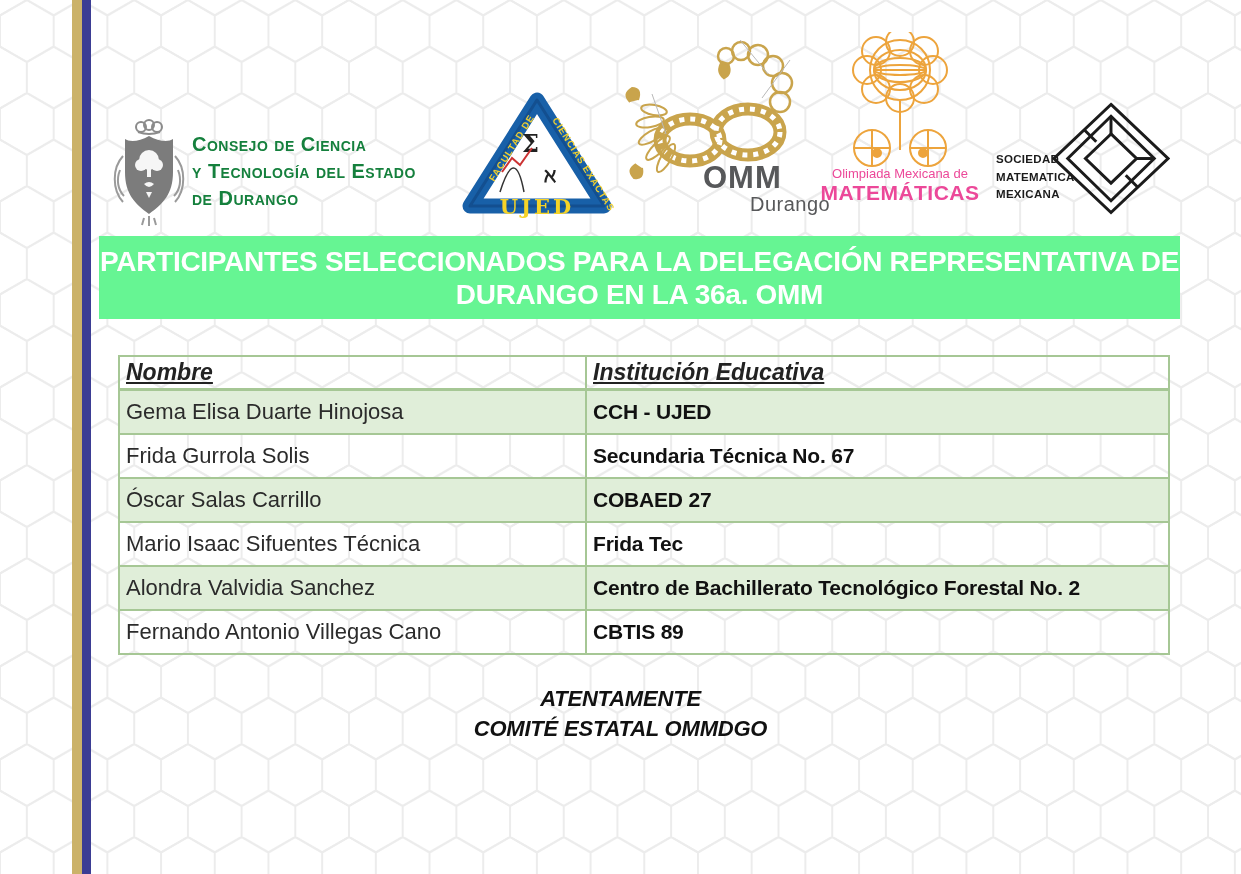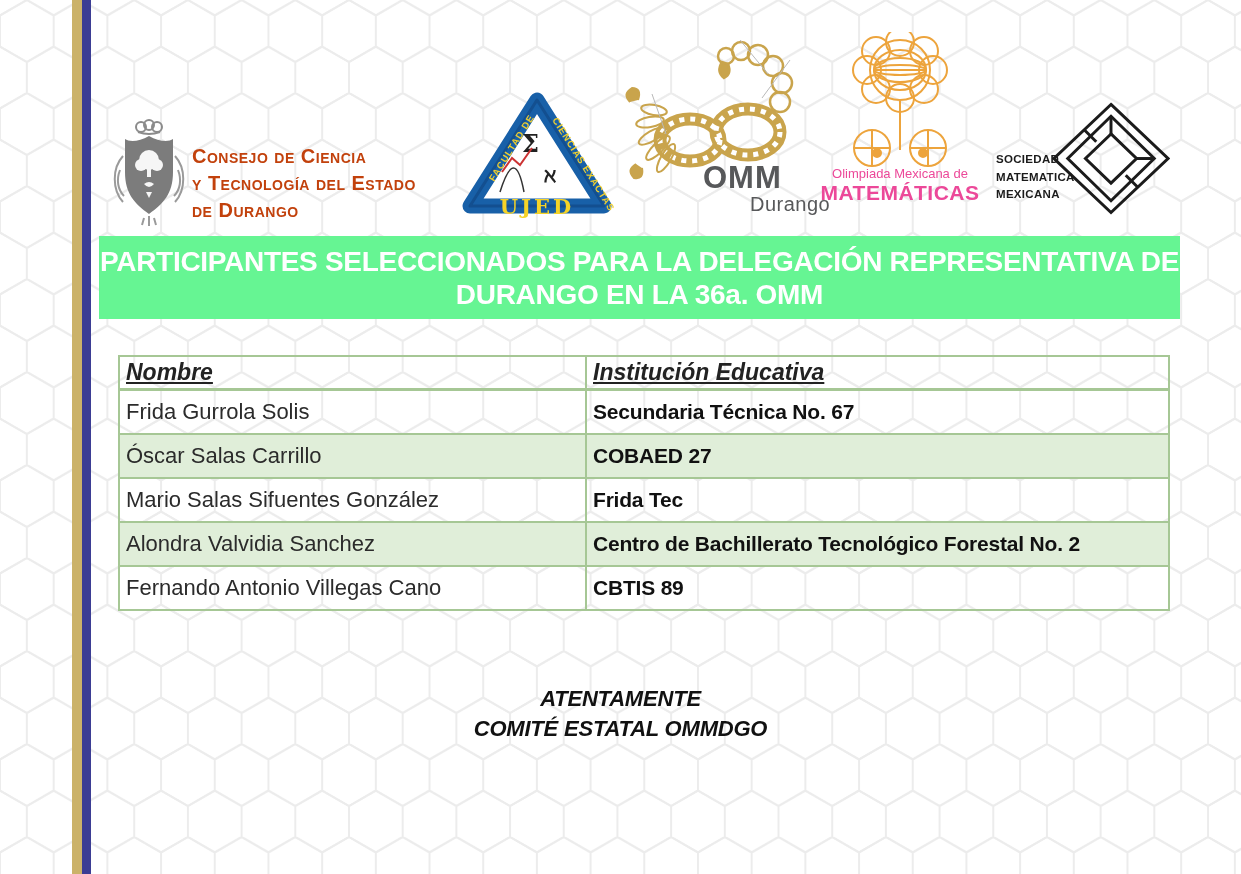--- a/index.html
+++ b/index.html
@@ -8,22 +8,22 @@
     background:#ffffff;font-family:"Liberation Sans",sans-serif;
   }
   .hexbg{position:absolute;left:0;top:0;z-index:0;}
   .stripe{position:absolute;top:0;height:874px;z-index:2;}
   .stripe-gold{left:72px;width:10px;background:#cbb269;}
   .stripe-blue{left:82px;width:9px;background:#3b3d94;}
 
   
   .logo-abs{position:absolute;z-index:3;}
   .consejo-text{
-    position:absolute;left:192px;top:143px;width:280px;z-index:3;
-    font-variant:small-caps;font-weight:700;color:#c2410c;
+    position:absolute;left:192px;top:131px;width:280px;z-index:3;
+    font-variant:small-caps;font-weight:700;color:#15803d;
     font-size:20px;line-height:27px;letter-spacing:.5px;
   }
   .omm-text{position:absolute;left:703px;top:163px;z-index:3;color:#57585a;text-align:left;}
   .omm-text .t1{font-size:31px;font-weight:700;letter-spacing:1px;line-height:30px;}
   .omm-text .t2{font-size:20px;font-weight:400;line-height:22px;letter-spacing:.5px;margin-left:47px;}
   .oli-text{position:absolute;left:815px;top:166px;width:170px;z-index:3;color:#ec4899;text-align:center;}
   .oli-text .t1{font-size:13px;line-height:15px;}
   .oli-text .t2{font-size:21px;font-weight:600;letter-spacing:.5px;line-height:24px;}
   .smm-text{
     position:absolute;left:996px;top:151px;width:90px;z-index:3;color:#1b1b1b;
@@ -225,30 +225,34 @@
       <col class="c1">
       <col class="c2">
     </colgroup>
   <thead>
     <tr>
       <th>Nombre</th>
       <th>Institución Educativa</th>
     </tr>
   </thead>
   <tbody>
+    <tr class="alt">
+      <td>Gema Elisa Duarte Hinojosa</td>
+      <td class="inst">CCH - UJED</td>
+    </tr>
     <tr>
       <td>Frida Gurrola Solis</td>
       <td class="inst">Secundaria Técnica No. 67</td>
     </tr>
     <tr class="alt">
       <td>Óscar Salas Carrillo</td>
       <td class="inst">COBAED 27</td>
     </tr>
     <tr>
-      <td>Mario Salas Sifuentes González</td>
+      <td>Mario Isaac Sifuentes Técnica</td>
       <td class="inst">Frida Tec</td>
     </tr>
     <tr class="alt">
       <td>Alondra Valvidia Sanchez</td>
       <td class="inst">Centro de Bachillerato Tecnológico Forestal No. 2</td>
     </tr>
     <tr>
       <td>Fernando Antonio Villegas Cano</td>
       <td class="inst">CBTIS 89</td>
     </tr>

